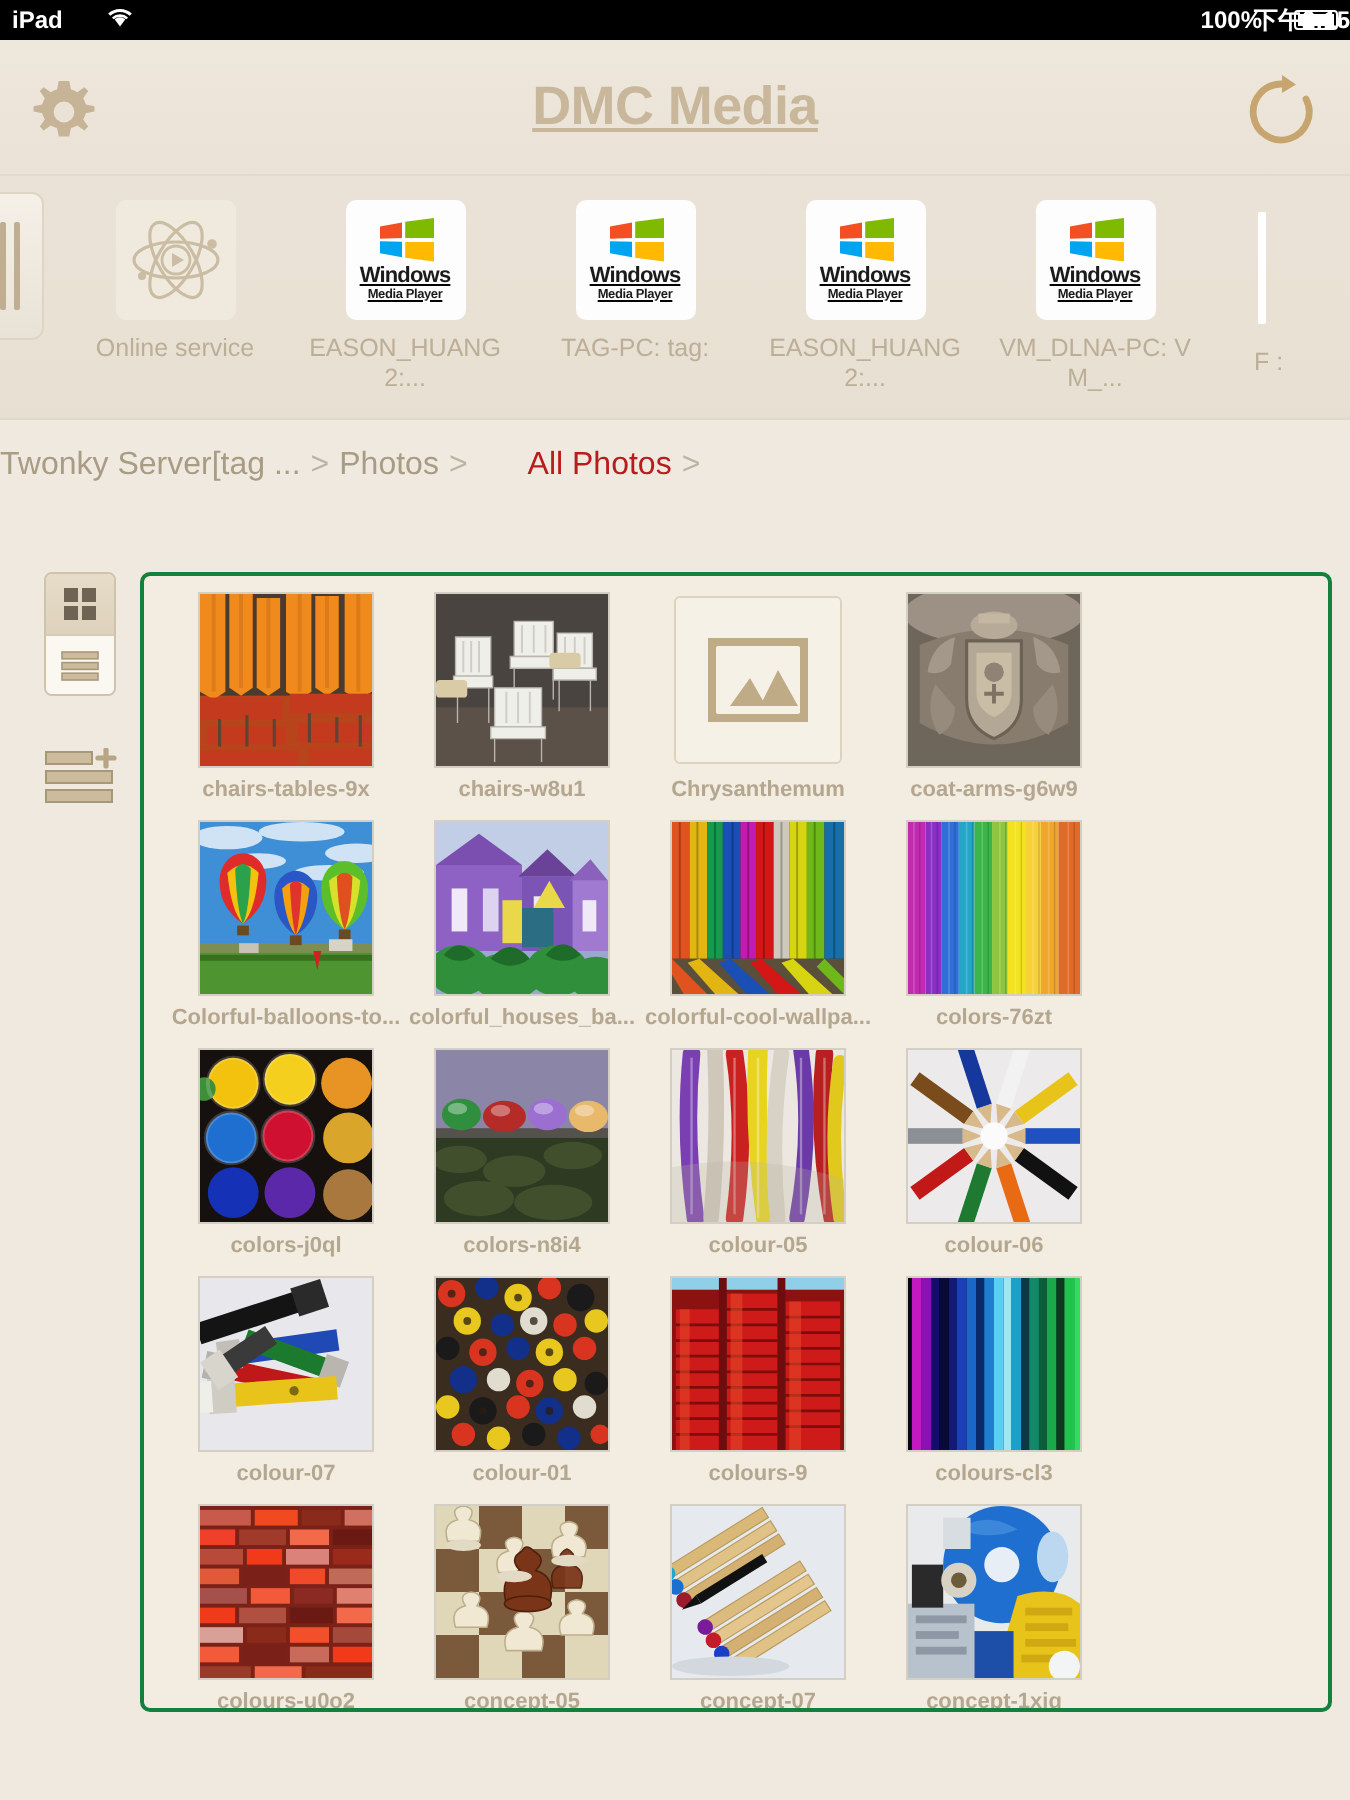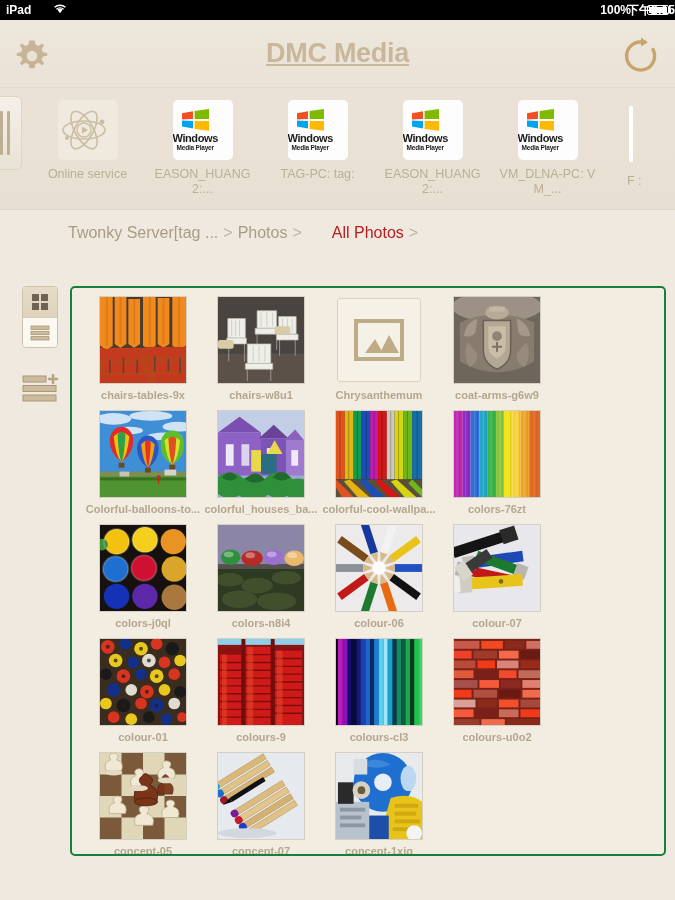--- a/index.html
+++ b/index.html
@@ -70,43 +70,44 @@
   .dev-list {
     position: absolute; left: 30px; right: 0; top: 0; bottom: 0;
     display: flex; align-items: flex-start; gap: 0; padding-top: 12px;
   }
   .dev-item {
     width: 115px; flex: 0 0 115px;
     display: flex; flex-direction: column; align-items: center;
   }
   .dev-icon {
     width: 60px; height: 60px; border-radius: 5px;
-    background: #fdfdfd; display: flex; align-items: center; justify-content: flex-start;
+    background: #fdfdfd; display: flex; align-items: center; justify-content: center;
     overflow: hidden;
+    text-decoration: underline;
   }
   .dev-icon.online { background: #efe9de; }
   .dev-label {
     margin-top: 7px; font-size: 12.5px; color: #bcae97; text-align: center;
     line-height: 15px; width: 100px;
     word-break: break-all;
   }
   .wmp-logo { display: flex; flex-direction: column; align-items: center; justify-content: center; }
   .wmp-txt1 { font-size: 11px; font-weight: bold; color: #1b1b1b; letter-spacing: -0.4px; line-height: 11px; margin-top: 2px; }
   .wmp-txt2 { font-size: 6.5px; font-weight: bold; color: #1b1b1b; letter-spacing: -0.2px; line-height: 8px; }
   .dev-edge {
     position: absolute; right: 42px; top: 18px;
     width: 4px; height: 56px; background: #fff; border-radius: 1px;
   }
   .dev-edge-label {
     position: absolute; right: 18px; top: 86px;
     font-size: 12.5px; color: #bcae97; line-height: 15px; text-align: left; width: 30px;
   }
 
   
-  .crumbbar { height: 46px; display: flex; align-items: center; padding-left: 68px; }
+  .crumbbar { height: 46px; display: flex; align-items: center; }
   .crumb { font-size: 16px; color: #a99c85; }
   .crumb.dim { color: #b91c1c; margin-left: 25px; }
   .crumb-sep { font-size: 16px; color: #bdb3a2; margin: 0 5px; }
 
   
   .sidetools { position: absolute; left: 22px; top: 286px; width: 40px; }
   .viewtoggle {
     width: 36px; border: 1px solid #cfc3ad; border-radius: 4px; overflow: hidden;
     background: #f3eee4;
   }
@@ -600,20 +601,44 @@
               <ellipse cx="11" cy="30" rx="5" ry="3" fill="#fff"></ellipse>
               <ellipse cx="33" cy="31" rx="5" ry="3" fill="#fff"></ellipse>
               <ellipse cx="55" cy="30" rx="5" ry="3" fill="#fff"></ellipse>
               <ellipse cx="76" cy="31" rx="5" ry="3" fill="#fff"></ellipse>
             </g>
           </svg>
         </div>
         <div class="cap">colors-n8i4</div>
       </div>
 
+      <div class="cell">
+        <div class="thumbwrap">
+          <svg class="thumb" viewBox="0 0 88 88">
+            <rect width="88" height="88" fill="#ece8e1"></rect>
+            <g stroke-linecap="round">
+              <path d="M10 2 q-4 40 2 84" stroke="#7a3fb0" stroke-width="9" fill="none"></path>
+              <path d="M22 0 q2 44 -2 86" stroke="#cfc7ba" stroke-width="8" fill="none"></path>
+              <path d="M32 2 q6 40 0 84" stroke="#c92020" stroke-width="9" fill="none"></path>
+              <path d="M44 0 q-2 42 4 86" stroke="#e8d41e" stroke-width="10" fill="none"></path>
+              <path d="M56 2 q-6 40 -2 84" stroke="#d8d2c6" stroke-width="8" fill="none"></path>
+              <path d="M66 0 q6 42 -2 86" stroke="#6b3aa8" stroke-width="8" fill="none"></path>
+              <path d="M78 2 q-4 40 4 84" stroke="#b81f1f" stroke-width="9" fill="none"></path>
+              <path d="M86 6 q-6 38 0 80" stroke="#e0c91c" stroke-width="7" fill="none"></path>
+            </g>
+            <g opacity="0.35" stroke="#fff" stroke-width="1.2">
+              <path d="M10 4 v80 M32 4 v80 M44 4 v82 M66 4 v80 M78 4 v80"></path>
+            </g>
+            <g opacity="0.25">
+              <path d="M0 60 q44 -8 88 6 v22 h-88z" fill="#b9b2a4"></path>
+            </g>
+          </svg>
+        </div>
+        <div class="cap">colour-05</div>
+      </div>
 
       <div class="cell">
         <div class="thumbwrap">
           <svg class="thumb" viewBox="0 0 88 88">
             <rect width="88" height="88" fill="#eceaea"></rect>
             <g transform="translate(44,44)">
               <g>
                   <rect x="16" y="-4" width="34" height="8" fill="#1f52c0" transform="rotate(0)"></rect>
                   <path d="M16 -4 L6 0 L16 4z" fill="#d8b98a" transform="rotate(0)"></path>
                 </g>

